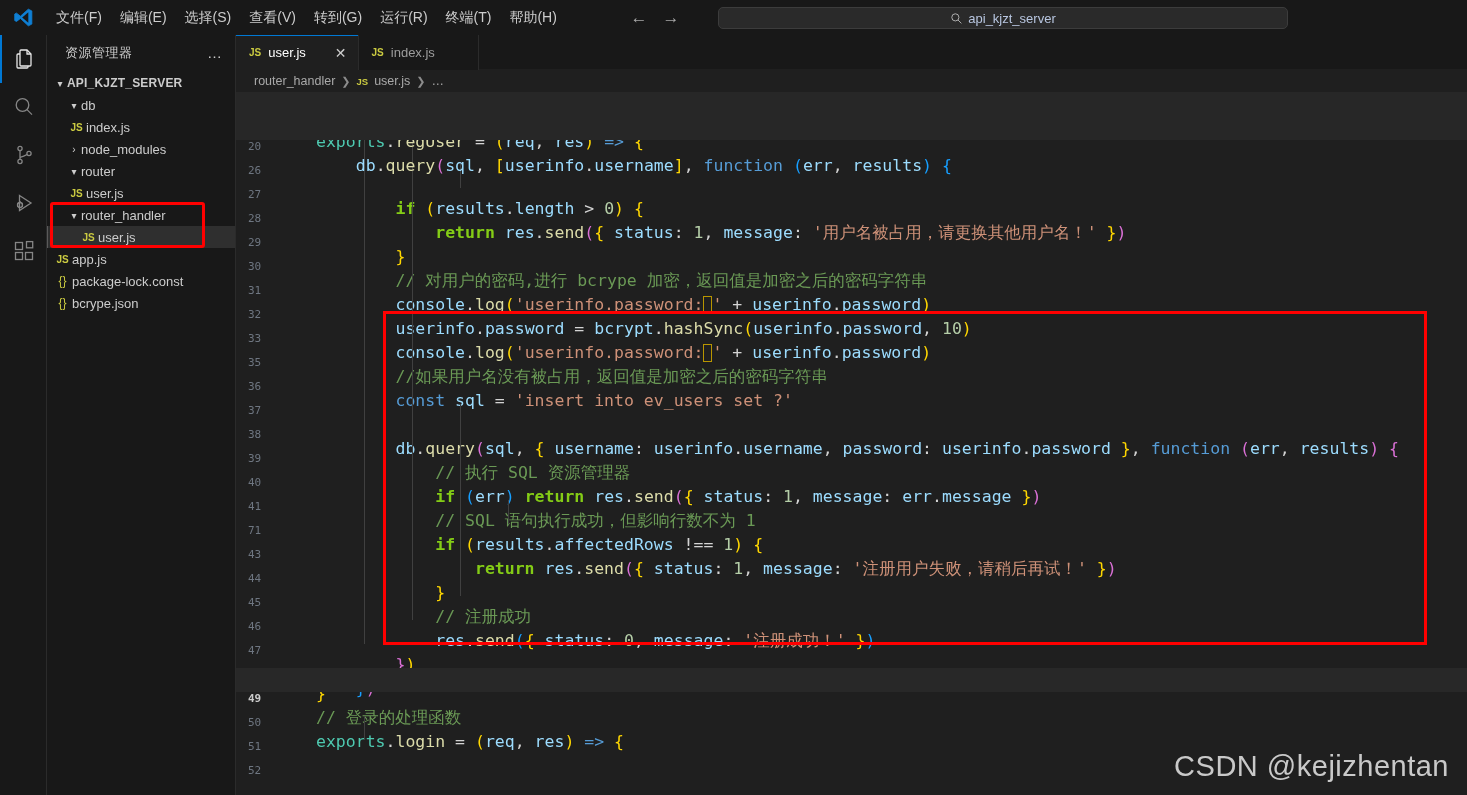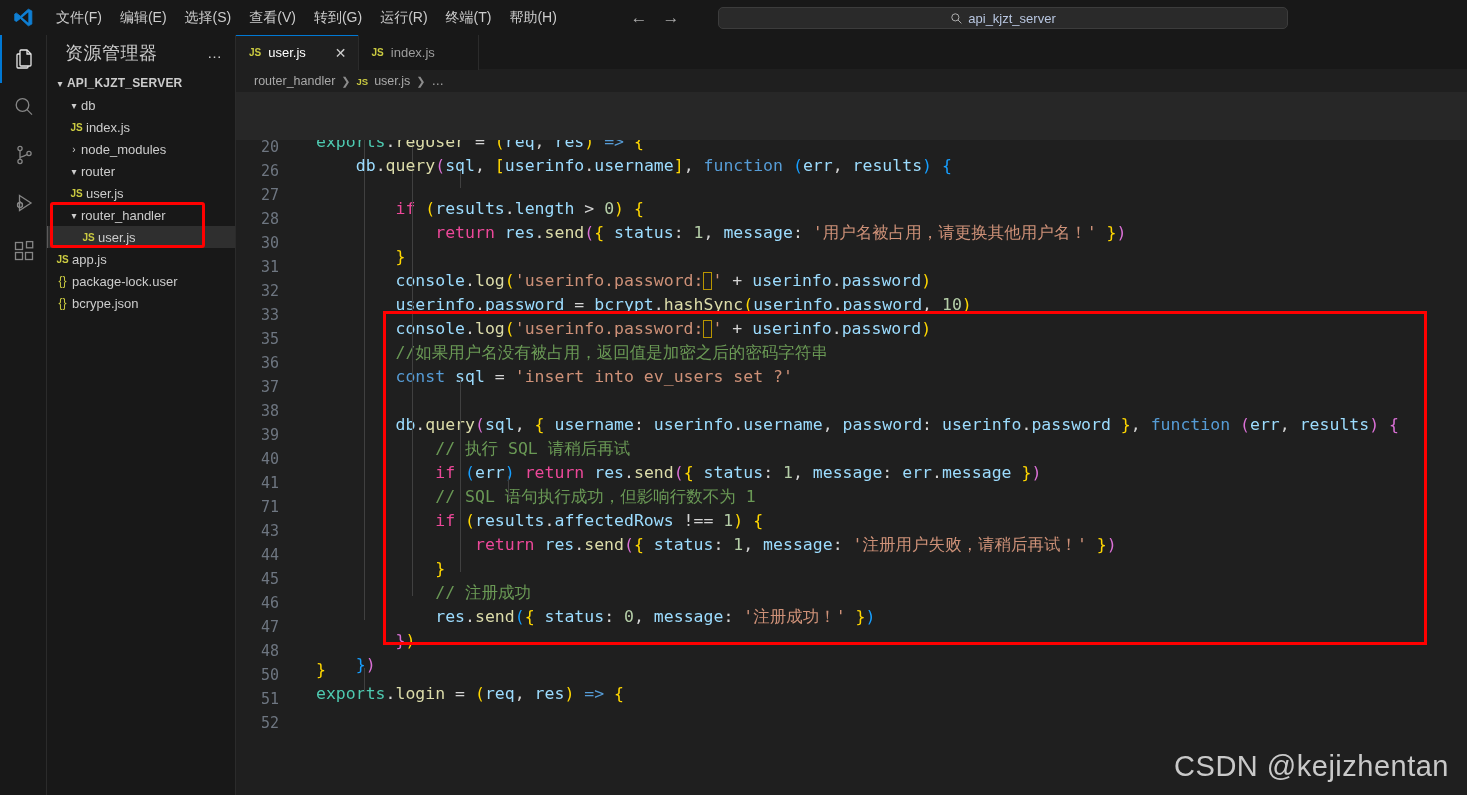--- a/index.html
+++ b/index.html
@@ -49,21 +49,21 @@
 
   
   .sidebar {
     position: absolute; left: 47px; top: 35px; width: 189px; height: 760px;
     background: #181818; border-right: 1px solid #2b2b2b;
   }
   .sb-header {
     height: 35px; display: flex; align-items: center; justify-content: space-between;
     padding: 0 12px 0 18px;
   }
-  .sb-title { color: #cccccc; font-size: 18px; letter-spacing: .5px; }
+  .sb-title { color: #cccccc; font-size: 13px; letter-spacing: .5px; }
   .sb-dots { color: #cccccc; font-size: 15px; letter-spacing: 1px; cursor: pointer; }
   .tree { padding-top: 2px; }
   .row {
     height: 22px; display: flex; align-items: center; font-size: 13px;
     color: #cccccc; white-space: nowrap; cursor: pointer; position: relative;
   }
   .row.selected { background: #2f2f2f; }
   .row.selected::before {
     content: ""; position: absolute; left: 0; top: 0; bottom: 0; width: 1px; background: #5a5a5a;
   }
@@ -103,35 +103,35 @@
 
   
   .code-area {
     position: absolute; left: 0; top: 57px; width: 1231px; height: 703px;
     font-family: "DejaVu Sans Mono", monospace; font-size: 16.5px;
   }
   .sticky { position: absolute; left: 0; top: 0; width: 1231px; z-index: 5; }
   .sticky .ln-row { background: #272727; }
   .ln-row { height: 24px; position: relative; white-space: pre; }
   .ln-row .num {
-    position: absolute; left: 2px; width: 64px; text-align: center;
-    color: #6e7681; font-size: 15px; line-height: 24px;
+    position: absolute; left: 12px; width: 64px; text-align: left;
+    color: #6e7681; font-size: 11px; line-height: 24px;
     font-family: "DejaVu Sans Mono", monospace;
   }
   .ln-row.cur .num { color: #cccccc; font-weight: bold; }
   .ln-row.cur { background: #282828; }
   .ln-row .txt {
     position: absolute; left: 80px; line-height: 24px; white-space: pre;
     font-family: "DejaVu Sans Mono", monospace; letter-spacing: 0px;
   }
   .scroll-lines { position: absolute; left: 0; top: 48px; width: 1231px; }
 
   
   .c-cmt   { color: #6a9955; }
-  .c-kw    { color: #ec4899; }  
+  .c-kw    { color: #84cc16; font-weight: bold; }  
   .c-kw2   { color: #569cd6; }  
   .c-var   { color: #9cdcfe; }
   .c-fn    { color: #dcdcaa; }
   .c-str   { color: #ce9178; }
   .c-num   { color: #b5cea8; }
   .c-plain { color: #d4d4d4; }
   .c-y     { color: #ffd700; }
   .c-p     { color: #da70d6; }
   .c-b     { color: #179fff; }
   .c-obj   { color: #4ec9b0; }
@@ -278,21 +278,21 @@
         <span>user.js</span>
       </div>
 
       <div class="row" style="padding-left:6px">
         <span class="fi js">JS</span>
         <span>app.js</span>
       </div>
 
       <div class="row" style="padding-left:6px">
         <span class="fi json">{}</span>
-        <span>package-lock.user</span>
+        <span>package-lock.const</span>
       </div>
 
       <div class="row" style="padding-left:6px">
         <span class="fi json">{}</span>
         <span>bcrype.json</span>
       </div>
     </div>
   </div>
 
   <div class="sb-redbox"></div>
@@ -347,20 +347,25 @@
           <span class="indent" style="left:128px"></span><span class="indent" style="left:176px"></span><span class="indent" style="left:224px"></span>
           <span class="txt">            <span class="c-kw">return</span><span class="c-plain"> </span><span class="c-var">res</span><span class="c-plain">.</span><span class="c-fn">send</span><span class="c-p">(</span><span class="c-y">{</span><span class="c-plain"> </span><span class="c-var">status</span><span class="c-plain">: </span><span class="c-num">1</span><span class="c-plain">, </span><span class="c-var">message</span><span class="c-plain">: </span><span class="c-str">'用户名被占用，请更换其他用户名！'</span><span class="c-plain"> </span><span class="c-y">}</span><span class="c-p">)</span></span>
         </div>
 
         <div class="ln-row">
           <span class="num">28</span>
           <span class="indent" style="left:128px"></span><span class="indent" style="left:176px"></span>
           <span class="txt">        <span class="c-y">}</span></span>
         </div>
 
+        <div class="ln-row">
+          <span class="num">29</span>
+          <span class="indent" style="left:128px"></span><span class="indent" style="left:176px"></span>
+          <span class="txt c-cmt">        // 对用户的密码,进行 bcrype 加密，返回值是加密之后的密码字符串</span>
+        </div>
 
         <div class="ln-row">
           <span class="num">30</span>
           <span class="indent" style="left:128px"></span><span class="indent" style="left:176px"></span>
           <span class="txt">        <span class="c-var">console</span><span class="c-plain">.</span><span class="c-fn">log</span><span class="c-y">(</span><span class="c-str">'userinfo.password:</span><span class="ws-box"></span><span class="c-str">'</span><span class="c-plain"> + </span><span class="c-var">userinfo</span><span class="c-plain">.</span><span class="c-var">password</span><span class="c-y">)</span></span>
         </div>
 
         <div class="ln-row">
           <span class="num">31</span>
           <span class="indent" style="left:128px"></span><span class="indent" style="left:176px"></span>
@@ -393,21 +398,21 @@
 
         <div class="ln-row">
           <span class="num">37</span>
           <span class="indent" style="left:128px"></span><span class="indent" style="left:176px"></span>
           <span class="txt">        <span class="c-var">db</span><span class="c-plain">.</span><span class="c-fn">query</span><span class="c-p">(</span><span class="c-var">sql</span><span class="c-plain">, </span><span class="c-y">{</span><span class="c-plain"> </span><span class="c-var">username</span><span class="c-plain">: </span><span class="c-var">userinfo</span><span class="c-plain">.</span><span class="c-var">username</span><span class="c-plain">, </span><span class="c-var">password</span><span class="c-plain">: </span><span class="c-var">userinfo</span><span class="c-plain">.</span><span class="c-var">password</span><span class="c-plain"> </span><span class="c-y">}</span><span class="c-plain">, </span><span class="c-kw2">function</span><span class="c-plain"> </span><span class="c-p">(</span><span class="c-var">err</span><span class="c-plain">, </span><span class="c-var">results</span><span class="c-p">)</span><span class="c-plain"> </span><span class="c-p">{</span></span>
         </div>
 
         <div class="ln-row">
           <span class="num">38</span>
           <span class="indent" style="left:128px"></span><span class="indent" style="left:176px"></span><span class="indent" style="left:224px"></span>
-          <span class="txt c-cmt">            // 执行 SQL 请稍后再试</span>
+          <span class="txt c-cmt">            // 执行 SQL 资源管理器</span>
         </div>
 
         <div class="ln-row">
           <span class="num">39</span>
           <span class="indent" style="left:128px"></span><span class="indent" style="left:176px"></span><span class="indent" style="left:224px"></span>
           <span class="txt">            <span class="c-kw">if</span><span class="c-plain"> </span><span class="c-b">(</span><span class="c-var">err</span><span class="c-b">)</span><span class="c-plain"> </span><span class="c-kw">return</span><span class="c-plain"> </span><span class="c-var">res</span><span class="c-plain">.</span><span class="c-fn">send</span><span class="c-p">(</span><span class="c-y">{</span><span class="c-plain"> </span><span class="c-var">status</span><span class="c-plain">: </span><span class="c-num">1</span><span class="c-plain">, </span><span class="c-var">message</span><span class="c-plain">: </span><span class="c-var">err</span><span class="c-plain">.</span><span class="c-var">message</span><span class="c-plain"> </span><span class="c-y">}</span><span class="c-p">)</span></span>
         </div>
 
         <div class="ln-row">
           <span class="num">40</span>
@@ -455,20 +460,24 @@
           <span class="num">47</span>
           <span class="indent" style="left:128px"></span>
           <span class="txt">    <span class="c-b">}</span><span class="c-p">)</span></span>
         </div>
 
         <div class="ln-row">
           <span class="num">48</span>
           <span class="txt"><span class="c-y">}</span></span>
         </div>
 
+        <div class="ln-row cur">
+          <span class="num">49</span>
+          <span class="txt c-cmt">// 登录的处理函数</span>
+        </div>
 
         <div class="ln-row">
           <span class="num">50</span>
           <span class="txt"><span class="c-obj">exports</span><span class="c-plain">.</span><span class="c-fn">login</span><span class="c-plain"> = </span><span class="c-y">(</span><span class="c-var">req</span><span class="c-plain">, </span><span class="c-var">res</span><span class="c-y">)</span><span class="c-kw2"> =&gt; </span><span class="c-y">{</span></span>
         </div>
 
         <div class="ln-row">
           <span class="num">51</span>
           <span class="indent" style="left:128px"></span>
           

